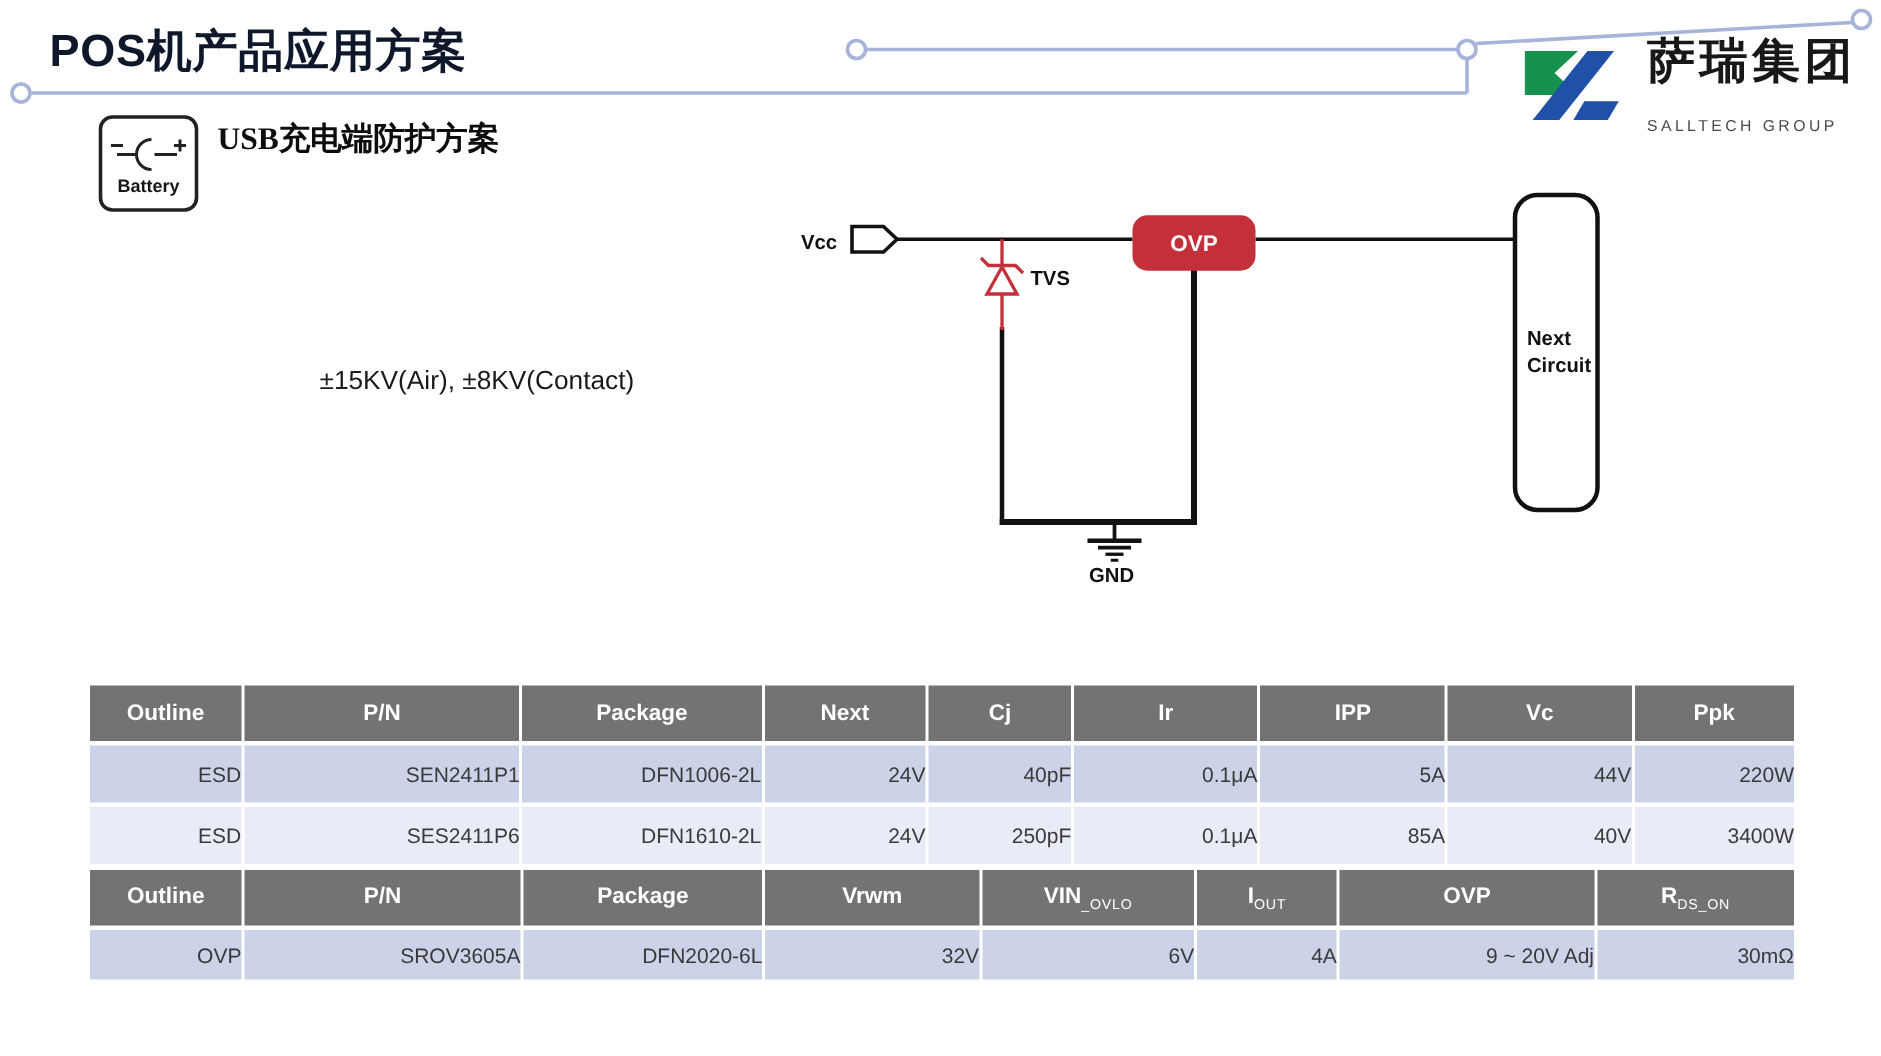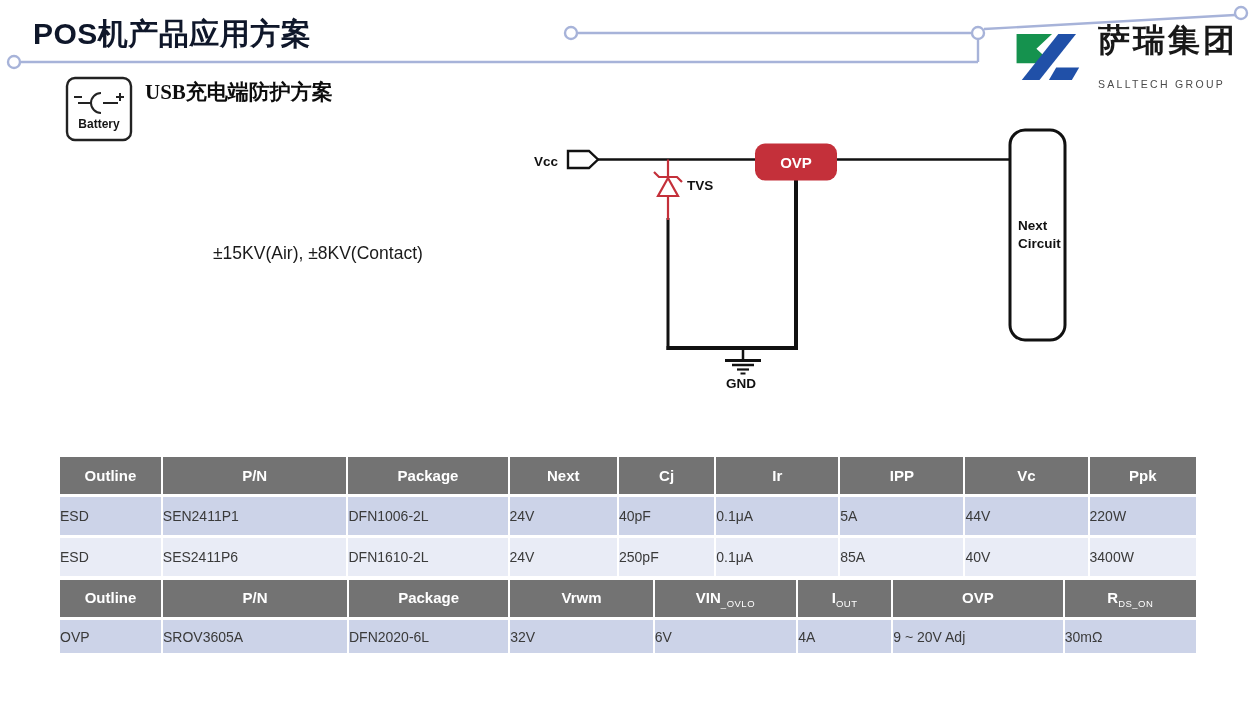--- a/index.html
+++ b/index.html
@@ -24,21 +24,21 @@
   .iec-note{position:absolute;left:213px;top:240px;font-size:17.5px;color:#1a1a1a;line-height:1.58;}
   .circuit{position:absolute;left:530px;top:128px;}
   .tbl-wrap{position:absolute;left:58px;}
   .tbl-wrap.t1{top:454px;}
   .tbl-wrap.t2{top:577px;}
   table{border-collapse:separate;border-spacing:2.5px 3px;table-layout:fixed;width:1140px;}
   th{
     background:#737373;color:#ffffff;font-size:15px;font-weight:700;
     text-align:center;height:37px;padding:0;
   }
-  td{font-size:14px;color:#3a3a3a;text-align:left;padding:0;}
+  td{font-size:14px;color:#3a3a3a;text-align:right;padding:0;}
   .t1 td{height:38px;}
   .t2 td{height:33px;}
   tr.dark td{background:#ccd3e8;}
   tr.light td{background:#e9ecf6;}
   sub{font-size:9.5px;font-weight:400;letter-spacing:.5px;}
   svg text{font-family:"Liberation Sans",sans-serif;}
 </style>
 </head>
 <body>
 

